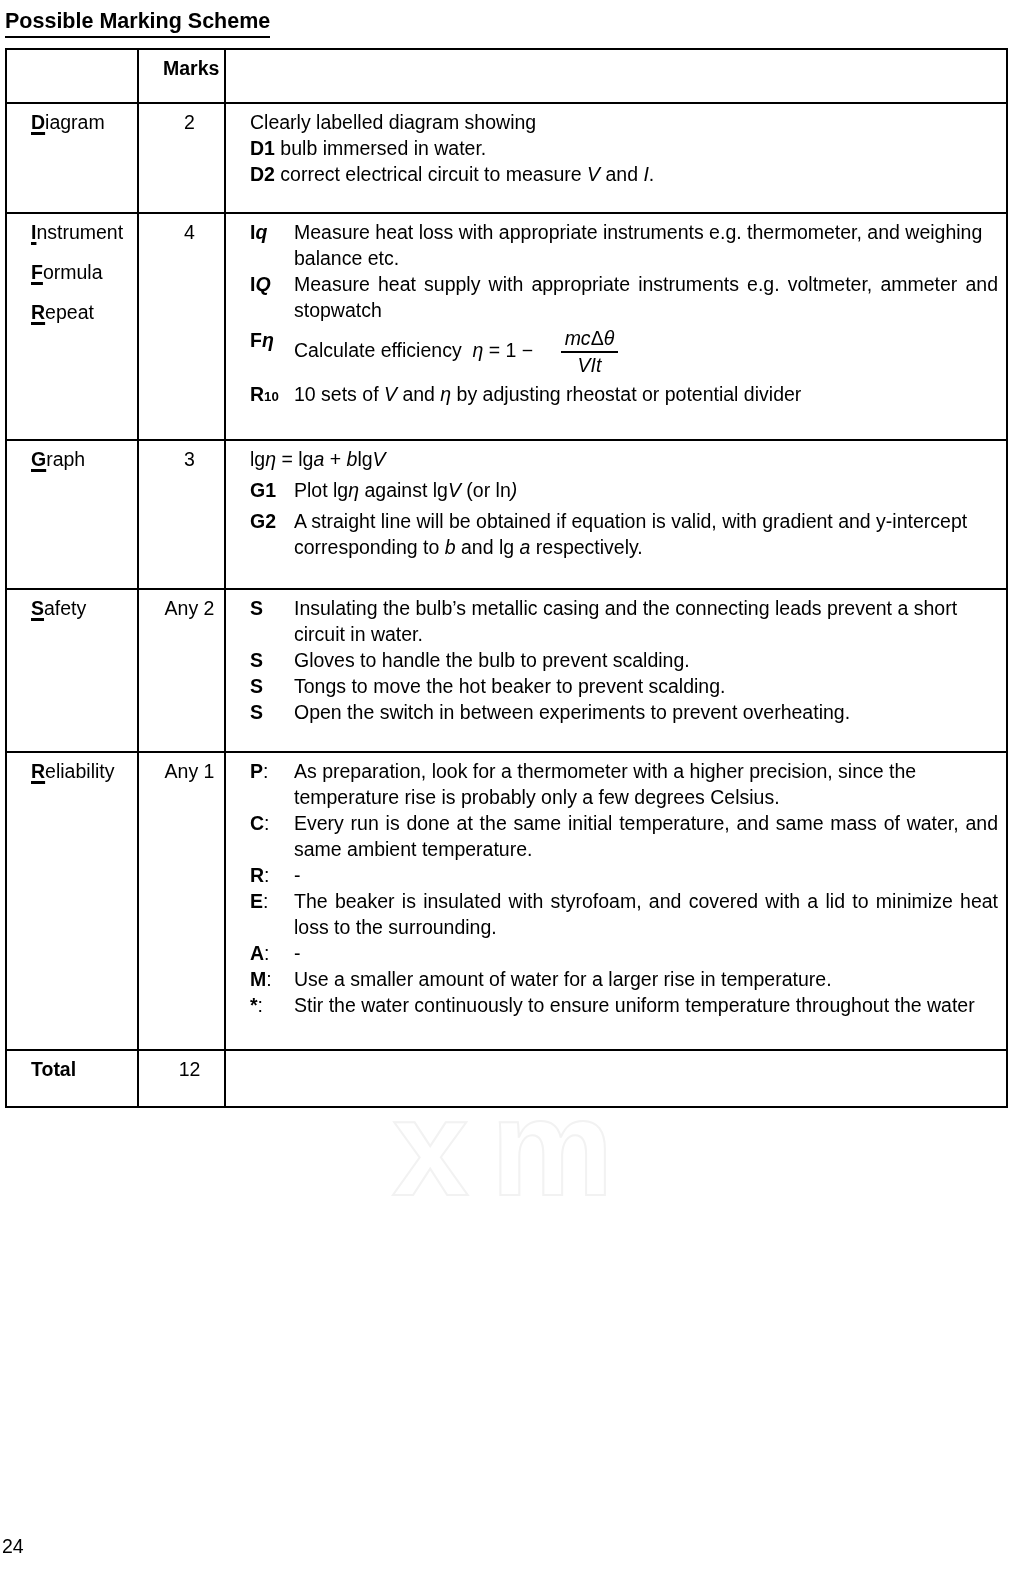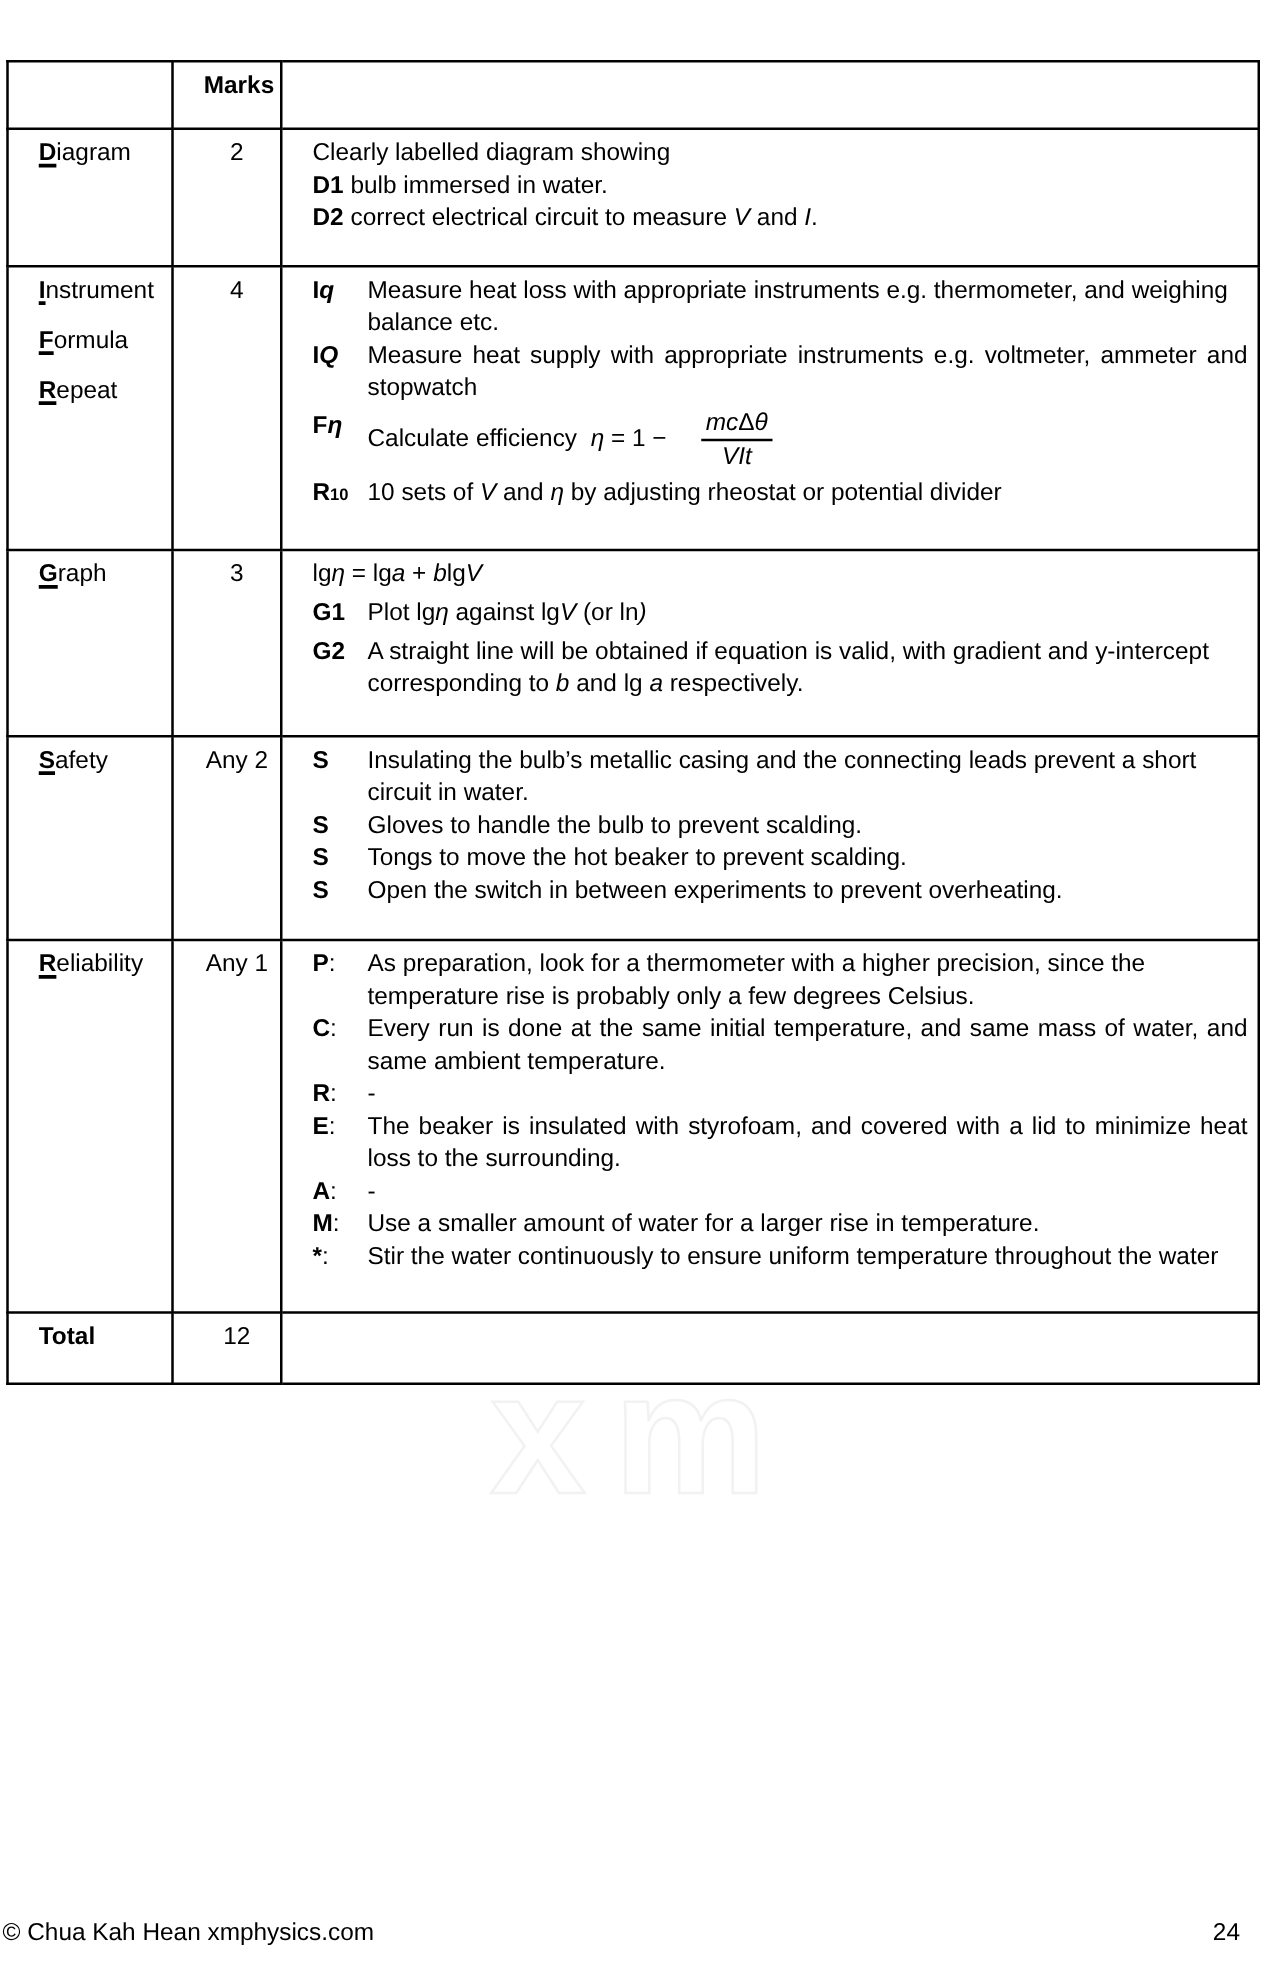--- a/index.html
+++ b/index.html
@@ -47,20 +47,21 @@
   .footer{
     position:absolute;left:2px;top:1533px;width:990px;
     display:flex;justify-content:space-between;font-size:19.5px;
   }
 </style>
 </head>
 <body>
 
 <div class="page">
 
+  <h1 class="title">Possible Marking Scheme</h1>
 
   <table class="scheme">
     <colgroup>
         <col class="c1">
         <col class="c2">
         <col class="c3">
       </colgroup>
 
     <tbody>
         <tr>
@@ -155,17 +156,16 @@
       <td class="cat bold h-total">Total</td>
       <td class="marks h-total">12</td>
       <td class="h-total"></td>
     </tr>
   </tbody>
     </table>
 
   <div class="watermark">xm</div>
 
   <div class="footer">
-    <span>© Chua Kah Hean xmphysics.com</span>
     <span>24</span>
   </div>
 
 </div>
 
 </body></html>

